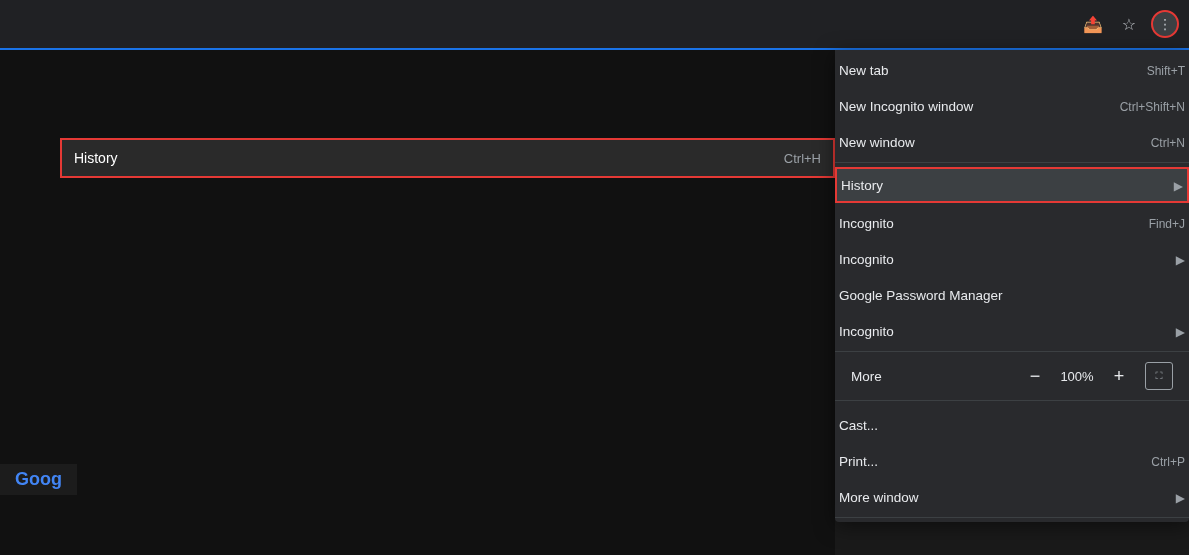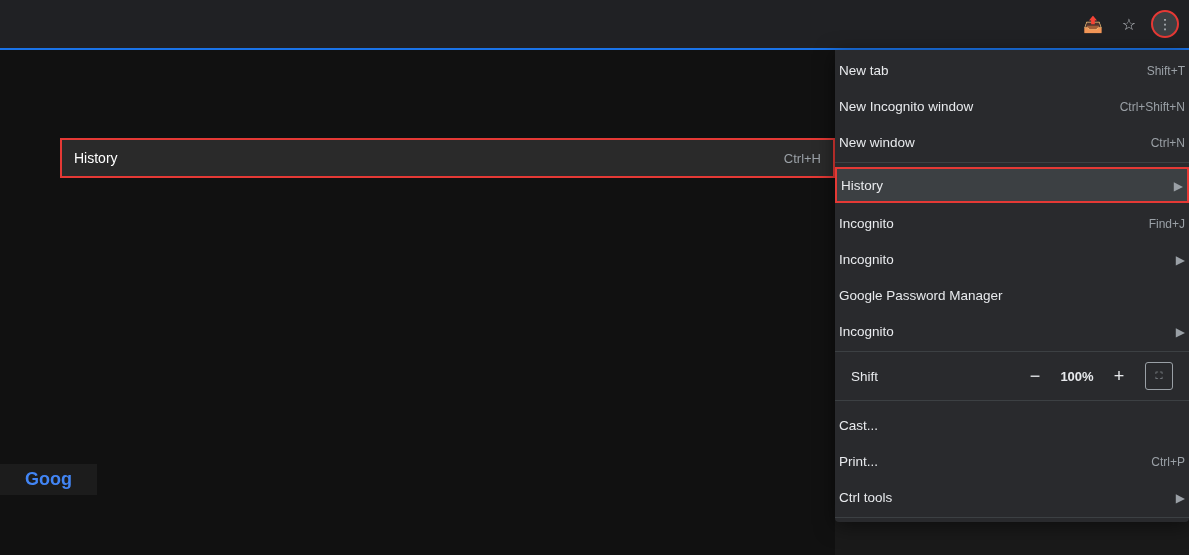--- a/index.html
+++ b/index.html
@@ -104,21 +104,21 @@
       font-size: 13px;
     }
 
     .google-logo {
       position: absolute;
       bottom: 60px;
       left: 0;
       color: #4285f4;
       font-size: 18px;
       font-weight: bold;
-      padding: 5px 25px;
+      padding: 5px 15px;
       background: rgba(30,30,30,0.9);
     }
 
     
     .dropdown-menu {
       position: absolute;
       right: 0;
       top: 0;
       width: 354px;
       background: #292a2d;
@@ -190,21 +190,20 @@
       cursor: pointer;
       border-radius: 50%;
       background: transparent;
     }
 
     .zoom-value {
       color: #e8eaed;
       font-size: 13px;
       min-width: 40px;
       text-align: center;
-      font-weight: bold;
     }
 
     .zoom-fullscreen {
       width: 28px;
       height: 28px;
       display: flex;
       align-items: center;
       justify-content: center;
       cursor: pointer;
       border: 1.5px solid #9aa0a6;
@@ -293,21 +292,21 @@
     </div>
 
     <div class="menu-item">
       <span class="item-label">Incognito</span>
       <span class="arrow">▶</span>
     </div>
 
     <div class="menu-divider"></div>
 
     <div class="zoom-row">
-      <span class="zoom-label">Shift</span>
+      <span class="zoom-label">More</span>
       <div class="zoom-controls">
         <div class="zoom-btn">−</div>
         <span class="zoom-value">100%</span>
         <div class="zoom-btn">+</div>
         <div class="zoom-fullscreen">
           <span class="zoom-fullscreen-icon">⛶</span>
         </div>
       </div>
     </div>
 
@@ -317,20 +316,20 @@
       <span class="item-label">Cast...</span>
     </div>
 
     <div class="menu-item">
       <span class="item-label">Print...</span>
       <span class="item-shortcut">Ctrl+P</span>
     </div>
 
 
     <div class="menu-item">
-      <span class="item-label">Ctrl tools</span>
+      <span class="item-label">More window</span>
       <span class="arrow">▶</span>
     </div>
 
     <div class="menu-divider"></div>
 
   </div>
 </div>
 
 </body></html>

